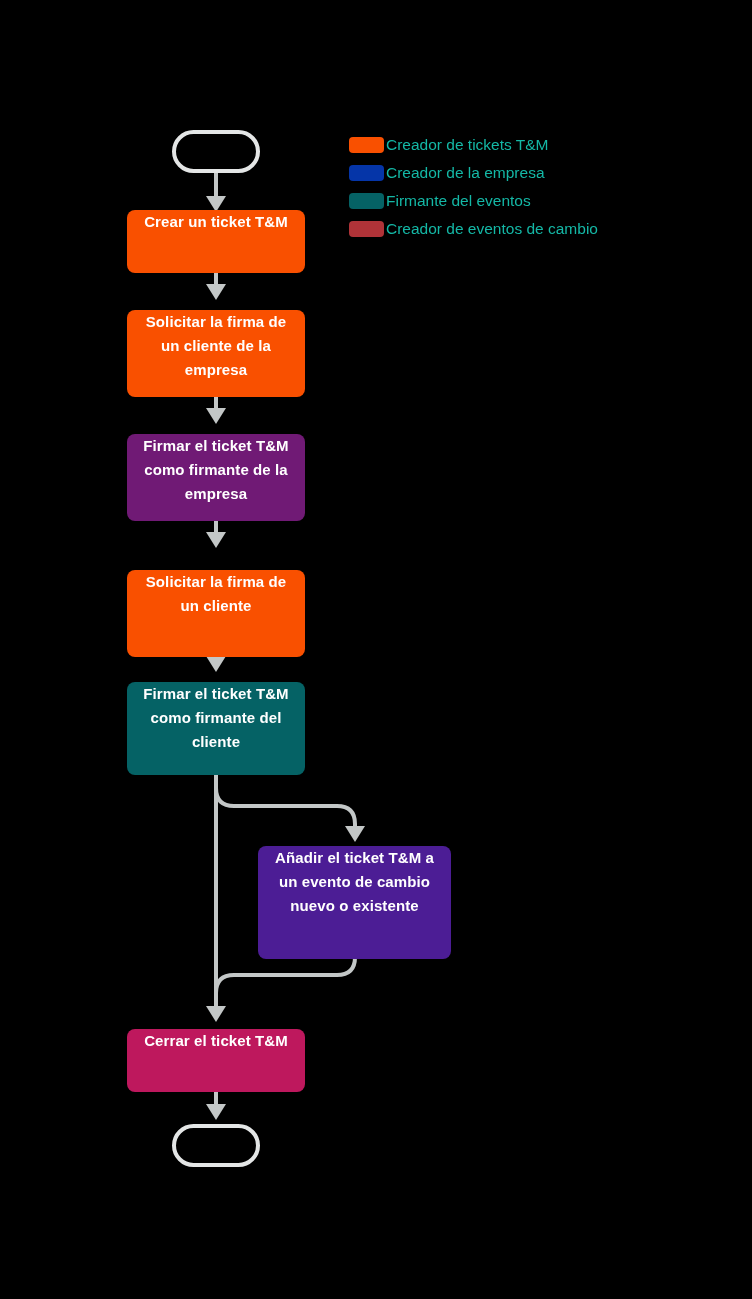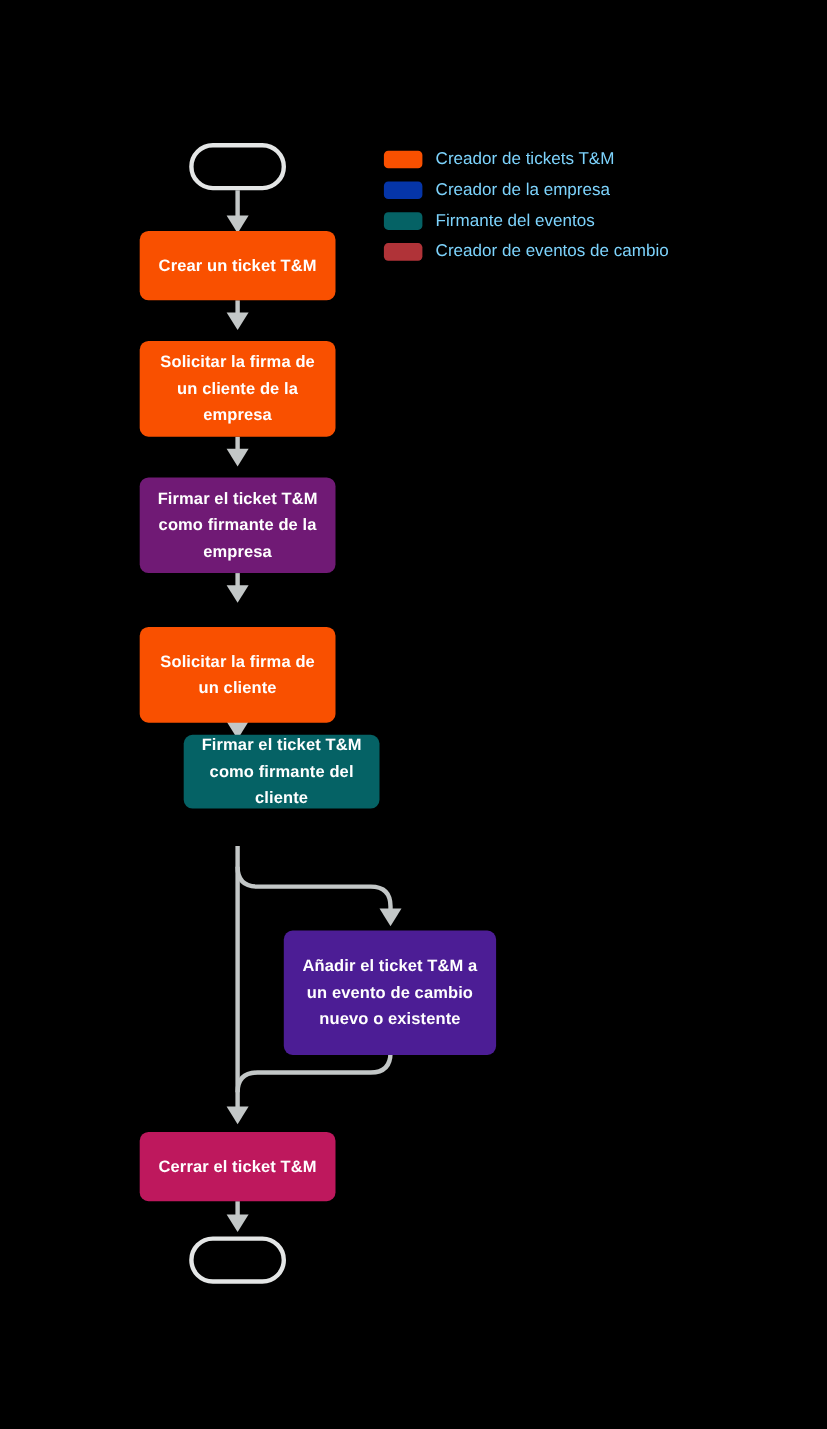--- a/index.html
+++ b/index.html
@@ -47,21 +47,20 @@
   .node {
     position: absolute;
     box-sizing: border-box;
     border-radius: 8px;
     color: #ffffff;
     font-size: 15px;
     font-weight: bold;
     line-height: 24px;
     text-align: center;
     display: flex;
-    align-items: center;
     justify-content: center;
     padding: 0 10px;
     letter-spacing: 0.1px;
   }
   .terminal {
     position: absolute;
     box-sizing: border-box;
     border: 4px solid #e4e6e6;
     border-radius: 22px;
     background: transparent;
@@ -79,22 +78,22 @@
     align-items: center;
     height: 28px;
   }
   .legend-swatch {
     width: 35px;
     height: 16px;
     border-radius: 4px;
     flex: 0 0 auto;
   }
   .legend-label {
-    margin-left: 12px;
-    color: #7dd3fc;
+    margin-left: 2px;
+    color: #14b8a6;
     font-size: 15.5px;
     font-weight: normal;
     white-space: nowrap;
     line-height: 18px;
   }
 </style>
 </head>
 <body>
 
 <div id="canvas">
@@ -159,21 +158,21 @@
   </div>
 
   <div class="node" style="left:127px; top:434px; width:178px; height:87px; background:#701a75;">
     <span>Firmar el ticket T&amp;M como firmante de la empresa</span>
   </div>
 
   <div class="node" style="left:127px; top:558px; width:178px; height:87px; background:#f95000;margin-top:12px;">
     <span>Solicitar la firma de un cliente</span>
   </div>
 
-  <div class="node" style="left:127px; top:668px; width:178px; height:67px; background:#056265;margin-left:40px;">
+  <div class="node" style="left:127px; top:682px; width:178px; height:93px; background:#056265;">
     <span>Firmar el ticket T&amp;M como firmante del cliente</span>
   </div>
 
   <div class="node" style="left:258px; top:846px; width:193px; height:113px; background:#4c1d95;">
     <span>Añadir el ticket T&amp;M a un evento de cambio nuevo o existente</span>
   </div>
 
   <div class="node" style="left:127px; top:1029px; width:178px; height:63px; background:#be185d;">
     <span>Cerrar el ticket T&amp;M</span>
   </div>

